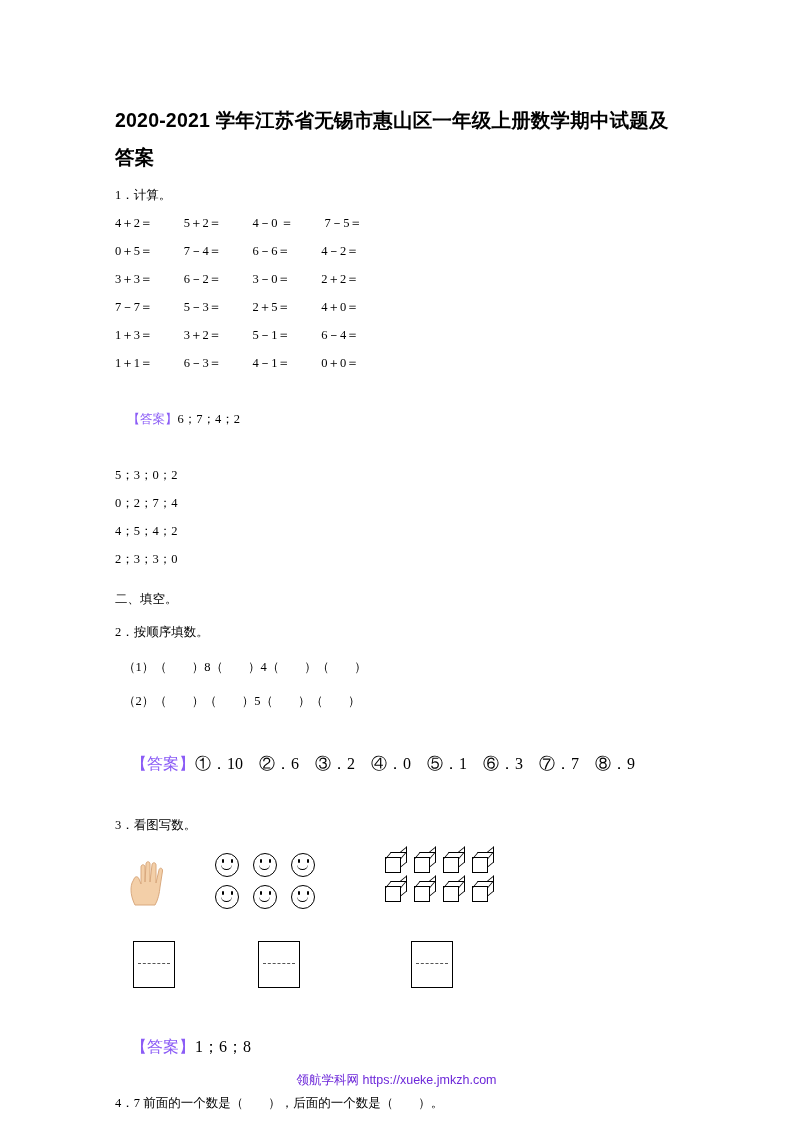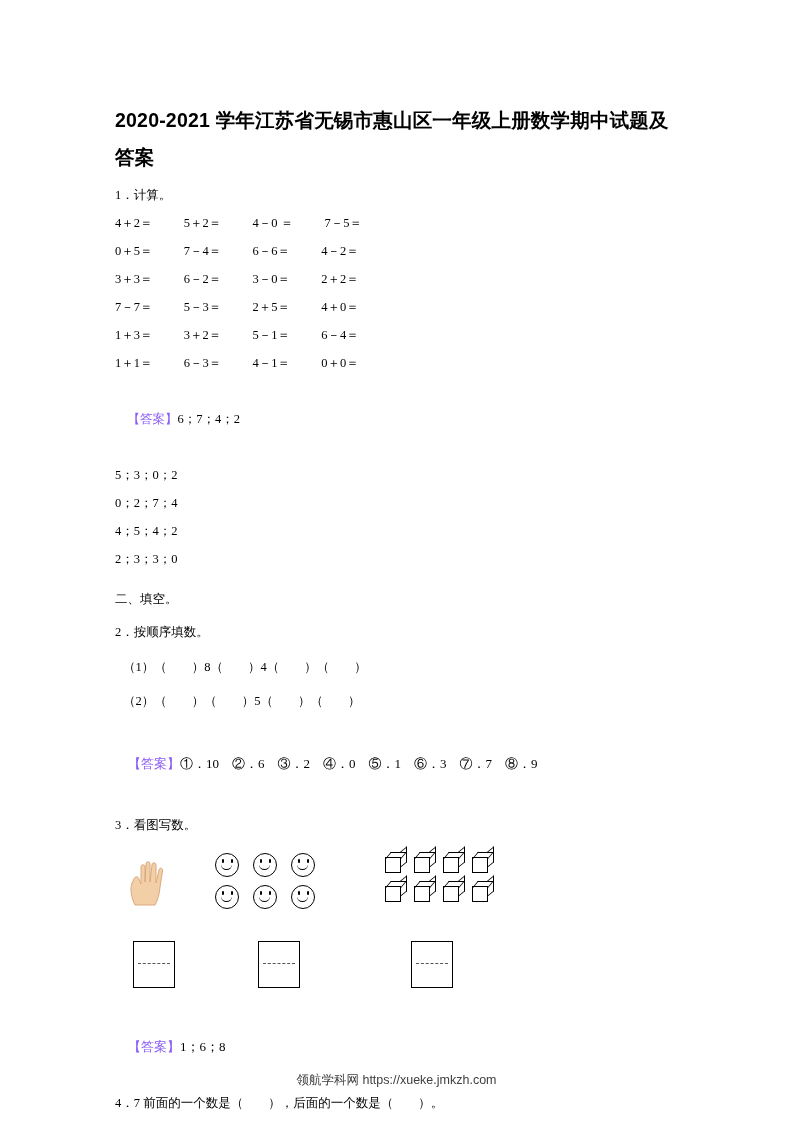--- a/index.html
+++ b/index.html
@@ -62,21 +62,21 @@
     line-height: 28px;
     margin-top: 12px;
   }
   .fill-row {
     font-size: 12.5px;
     line-height: 26px;
     white-space: pre;
     margin: 8px;
   }
   .ans-list {
-    font-size: 13px;
+    font-size: 16px;
     line-height: 28px;
     white-space: pre;
     margin: 0;
   }
   .figure-area {
     position: relative;
     height: 160px;
     margin-top: 6px;
   }
   .hand {
@@ -182,21 +182,21 @@
     border-top: 1px dashed #555;
   }
   .footer {
     position: absolute;
     left: 0;
     right: 0;
     bottom: 33px;
     text-align: center;
     font-family: "Liberation Sans", sans-serif;
     font-size: 12.5px;
-    color: #404040;
+    color: #6d28d9;
   }
 </style>
 </head>
 <body>
 
 <div class="page">
 
   <div class="doc-title">2020-2021 学年江苏省无锡市惠山区一年级上册数学期中试题及答案</div>
 
   <div class="q-head">1．计算。</div>

